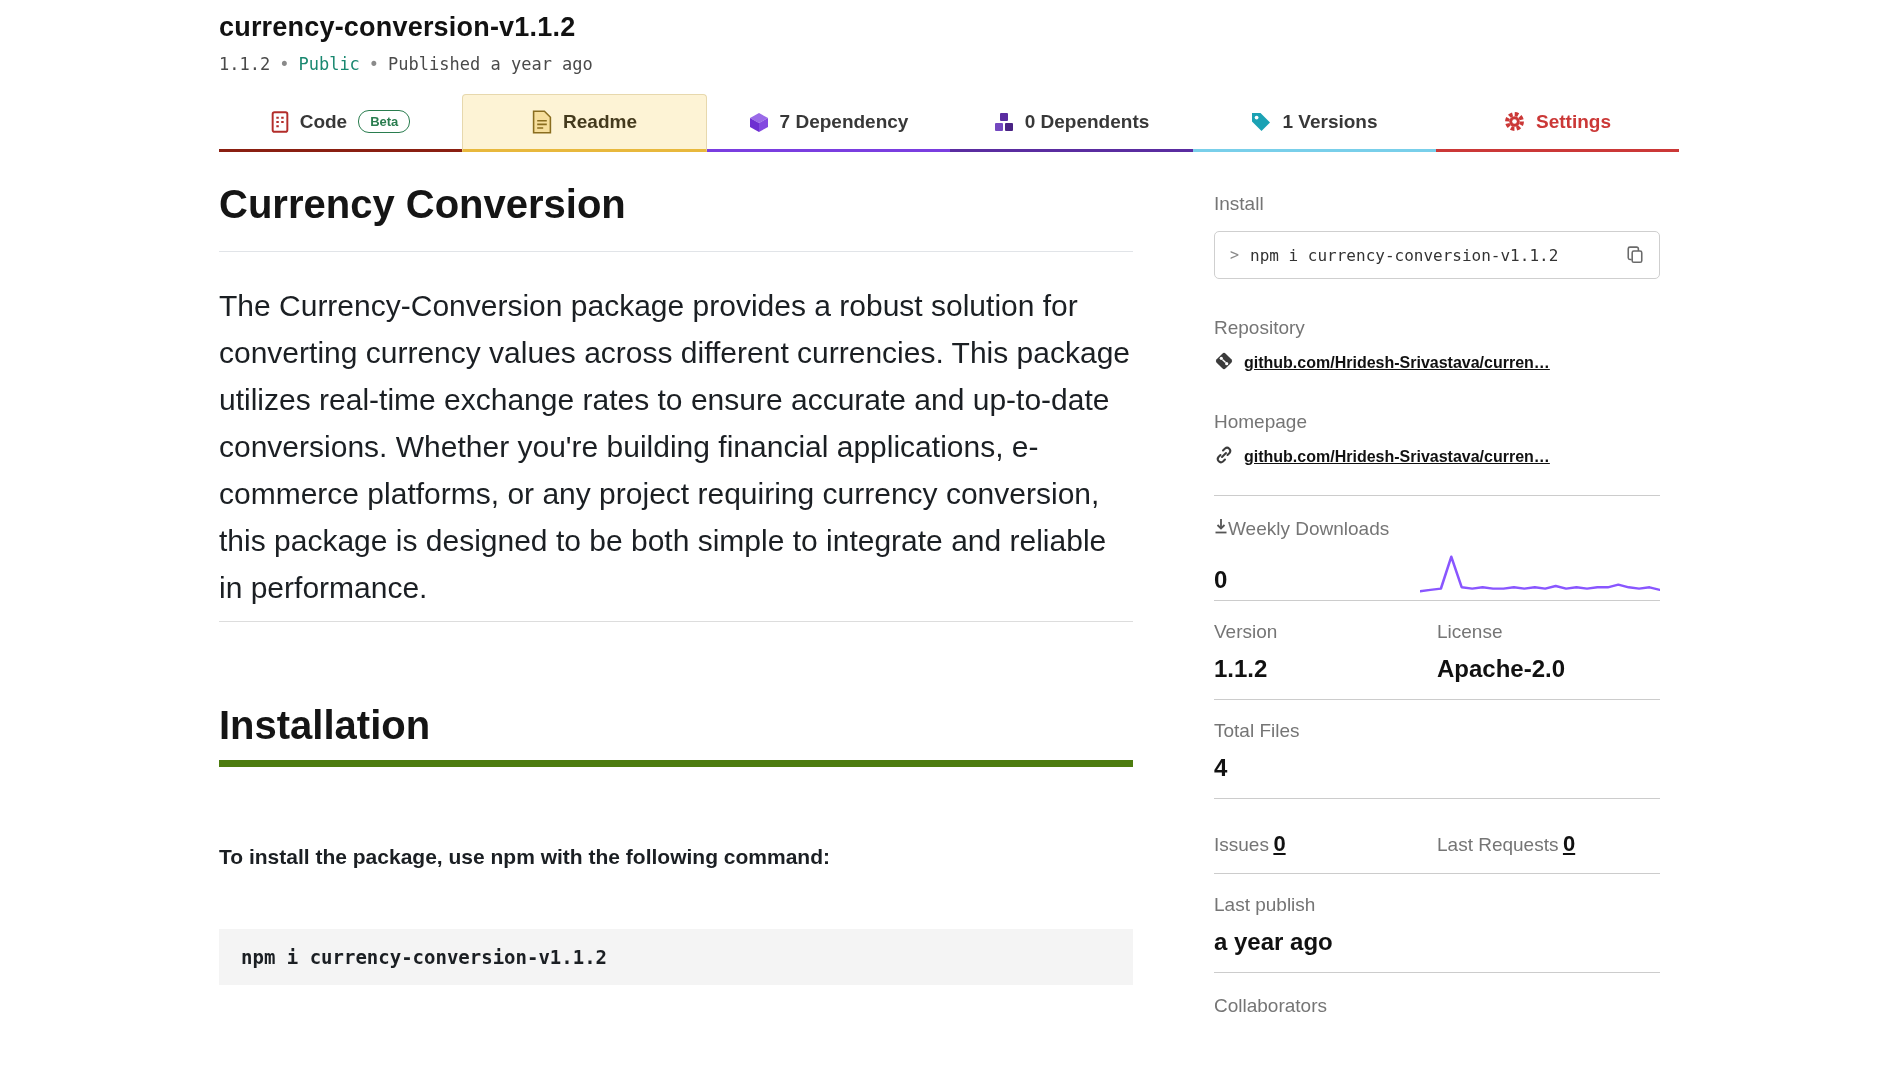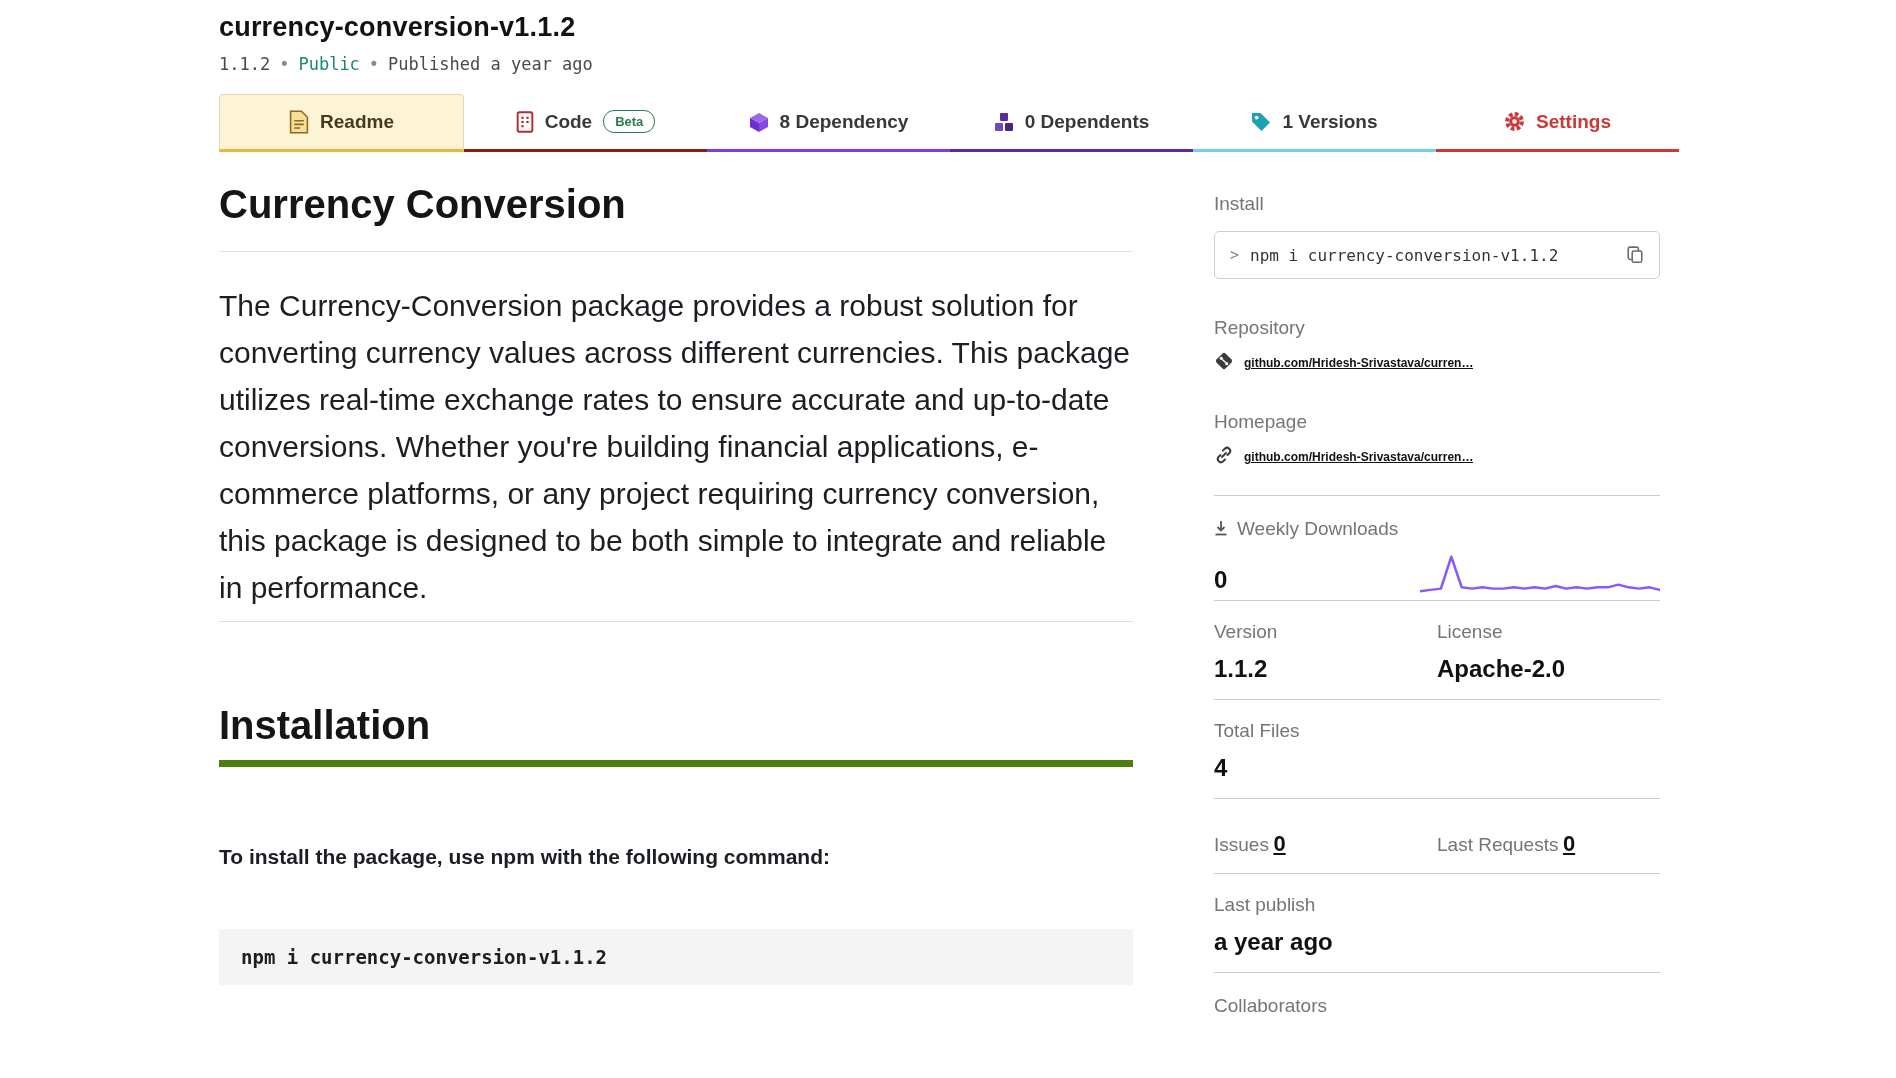--- a/index.html
+++ b/index.html
@@ -64,38 +64,38 @@
   }
   .readme p.cmd-note { margin-top:78px; font-size:21px; font-weight:700; color:#1b1f23; }
   .readme pre.code-block {
     margin-top:60px; background:#f4f4f4; padding:17px 22px;
     font-family:"DejaVu Sans Mono", monospace; font-size:19px; font-weight:700; color:#1b1f23;
   }
   .readme h2.cut { margin-top:92px; border-bottom:none; }
 
   
   .side-label { color:#757575; font-size:19px; line-height:22px; }
-  .label-row { display:flex; align-items:flex-end; gap:9px; }
+  .label-row { display:flex; align-items:flex-start; }
 
   .install-box {
     margin-top:16px; height:48px; display:flex; align-items:center; gap:11px;
     border:1px solid #cfcfcf; border-radius:5px; padding:0 15px; background:#fff;
   }
   .install-box .prompt { color:#8a8a8a; font-family:"DejaVu Sans Mono", monospace; font-size:15px; }
   .install-box code {
     flex:1; font-family:"DejaVu Sans Mono", monospace; font-size:16px; color:#333;
     white-space:nowrap; overflow:hidden;
   }
   .copy-btn { display:flex; align-items:center; cursor:pointer; }
 
   .side-sec { margin-top:38px; }
   .side-sec.tight { margin-top:36px; }
   .side-link-row { display:flex; align-items:center; gap:10px; margin-top:12px; }
   .side-link {
-    font-size:12px; font-weight:700; color:#111; text-decoration:underline;
+    font-size:16px; font-weight:700; color:#111; text-decoration:underline;
     white-space:nowrap; overflow:hidden; text-overflow:ellipsis; max-width:400px; cursor:pointer;
   }
 
   .bt { border-top:1px solid #cccccc; }
   .downloads-sec { margin-top:26px; padding-top:22px; padding-bottom:6px; }
   .dl-row { display:flex; align-items:flex-end; justify-content:space-between; margin-top:14px; height:40px; }
   .dl-count { font-size:24px; font-weight:700; color:#111; line-height:1; padding-bottom:2px; }
   .sparkline { width:240px; height:40px; display:block; }
 
   .stat-grid { display:grid; grid-template-columns:1fr 1fr; padding:20px 0 16px; }
@@ -114,48 +114,48 @@
     <div class="pkg-meta">
       <span>1.1.2</span>
       <span class="dot">•</span>
       <span class="public">Public</span>
       <span class="dot">•</span>
       <span>Published a year ago</span>
     </div>
   </header>
 
   <nav class="tabs">
+    <div class="tab tab-code">
+      <span class="ticon">
+        <svg width="18" height="22" viewBox="0 0 14 18">
+            <rect x="1" y="1" width="12" height="16" rx="1.5" fill="none" stroke="#b32d2a" stroke-width="1.6"></rect>
+            <path d="M4 5.5h2M8 5.5h2M4 9h2M8 9h2M4 12.5h2" stroke="#b32d2a" stroke-width="1.7"></path>
+          </svg>
+      </span>
+      <span>Code</span>
+      <span class="beta">Beta</span>
+    </div>
     <div class="tab tab-readme active">
       <span class="ticon">
         <svg width="20" height="24" viewBox="0 0 16 20">
             <path d="M1 1h9l5 5v13H1z" fill="#f6de9c" stroke="#8a6d1f" stroke-width="1.3"></path>
             <path d="M4 9h8M4 12h8M4 15h5" stroke="#8a6d1f" stroke-width="1.3"></path>
           </svg>
       </span>
       <span>Readme</span>
-    </div>
-    <div class="tab tab-code">
-      <span class="ticon">
-        <svg width="18" height="22" viewBox="0 0 14 18">
-            <rect x="1" y="1" width="12" height="16" rx="1.5" fill="none" stroke="#b32d2a" stroke-width="1.6"></rect>
-            <path d="M4 5.5h2M8 5.5h2M4 9h2M8 9h2M4 12.5h2" stroke="#b32d2a" stroke-width="1.7"></path>
-          </svg>
-      </span>
-      <span>Code</span>
-      <span class="beta">Beta</span>
     </div>
     <div class="tab tab-dependency">
       <span class="ticon">
         <svg width="20" height="20" viewBox="0 0 20 20">
             <polygon points="10,1 19,6 10,11 1,6" fill="#9a6ae8"></polygon>
             <polygon points="1,6 10,11 10,20 1,15" fill="#6e2fd1"></polygon>
             <polygon points="19,6 10,11 10,20 19,15" fill="#8449e0"></polygon>
           </svg>
       </span>
-      <span>8 Dependency</span>
+      <span>7 Dependency</span>
     </div>
     <div class="tab tab-dependents">
       <span class="ticon">
         <svg width="20" height="20" viewBox="0 0 20 20">
             <rect x="6" y="1" width="8" height="8" rx="1" fill="#5a2ca0"></rect>
             <rect x="1" y="11" width="8" height="8" rx="1" fill="#7448c0"></rect>
             <rect x="11" y="11" width="8" height="8" rx="1" fill="#4a2384"></rect>
           </svg>
       </span>
       <span>0 Dependents</span>

